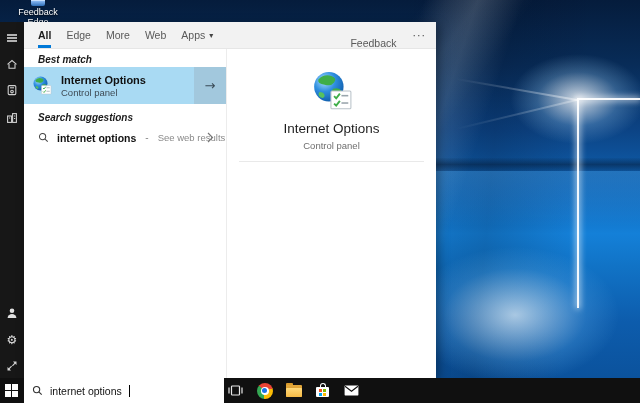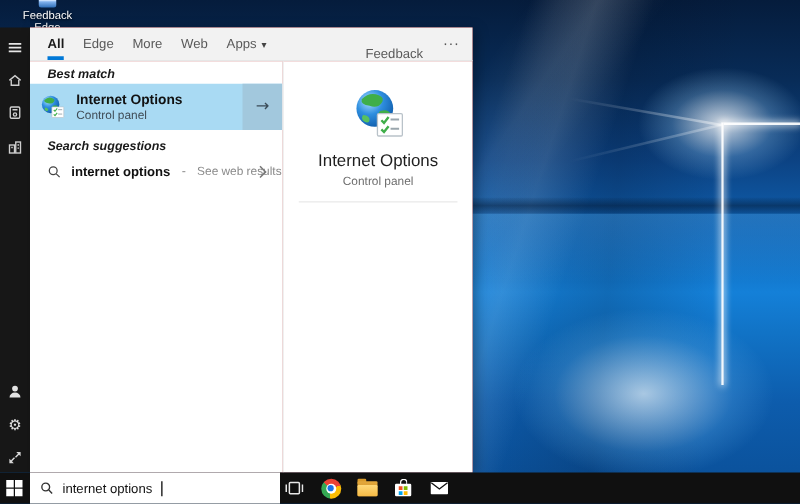--- a/index.html
+++ b/index.html
@@ -28,22 +28,22 @@
   .beam.b2{left:456px;top:128px;width:125px;transform:rotate(-13.5deg);opacity:.4;}
 
   
   .edge-shortcut{position:absolute;left:10px;top:0;width:56px;text-align:center;cursor:default;}
   .edge-stub{width:14px;height:6px;margin:0 auto;border-radius:0 0 2px 2px;
     background:linear-gradient(#9cc8ff,#2f6fb8);box-shadow:0 1px 0 rgba(255,255,255,.5) inset;}
   .edge-label{margin-top:1px;font-size:9px;line-height:1.15;color:#fff;
     text-shadow:0 1px 2px rgba(0,0,0,.9);}
 
   
-  .panel{position:absolute;left:24px;top:22px;width:354px;height:356px;background:#b91c1c;
-    box-shadow:3px 3px 10px rgba(0,0,0,.35);}
+  .panel{position:absolute;left:24px;top:22px;width:396px;height:356px;background:#8b5cf6;
+    box-shadow:3px 3px 10px rgba(0,0,0,.35);padding-left:16px;}
   .tabstrip{position:absolute;left:0;top:0;right:0;height:26px;background:#f2f2f2;
     border-bottom:1px solid #e6e6e6;display:flex;align-items:stretch;
     padding:0 10px 0 14px;gap:15px;font-size:10.5px;color:#595959;}
   .tab{display:flex;align-items:center;border-bottom:3px solid transparent;padding-top:3px;cursor:pointer;white-space:nowrap;}
   .tab.active{color:#1a1a1a;font-weight:700;border-bottom-color:#0078d7;}
   .tab .caret{font-size:8px;margin-left:4px;color:#444;font-family:"DejaVu Sans",sans-serif;}
   .strip-right{margin-left:auto;display:flex;align-items:center;gap:16px;}
   .feedback{color:#595959;cursor:pointer;margin-top:16px;}
   .ellipsis{color:#555;font-size:11px;letter-spacing:1px;cursor:pointer;font-family:"DejaVu Sans",sans-serif;}
 

